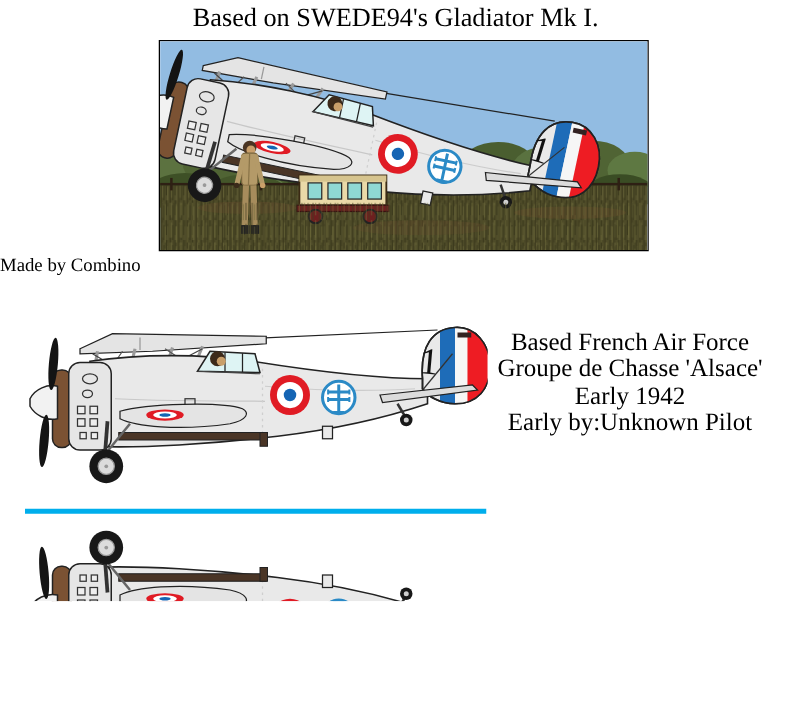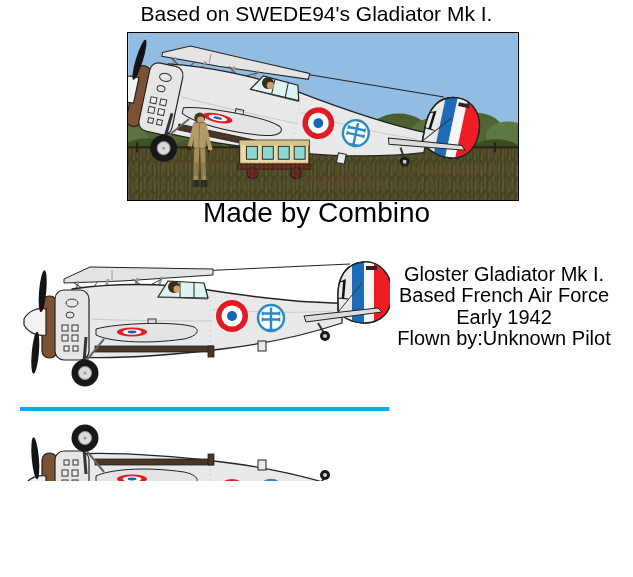--- a/index.html
+++ b/index.html
@@ -1,24 +1,24 @@
 <!DOCTYPE html>
 <html><head>
 <meta charset="utf-8">
 <style>
   html,body{margin:0;padding:0;background:#fff;}
   #sheet{position:relative;width:633px;height:481px;background:#fff;overflow:hidden;
-         font-family:Liberation Sans, sans-serif;color:#000;}
+         font-family:Liberation Serif, serif;color:#000;}
   .title{position:absolute;top:2px;left:0;width:633px;text-align:center;
          font-size:21px;line-height:24px;}
   .scene{position:absolute;left:127px;top:32px;width:390px;height:167px;
          border:1px solid #000;}
   .scene svg{display:block;}
-  .credits{position:absolute;top:202px;left:0;width:633px;text-align:center;
-           font-size:28px;line-height:22px;}
+  .credits{position:absolute;top:202px;left:0;width:633px;text-align:left;
+           font-size:15px;line-height:22px;}
   .profile{position:absolute;left:10px;top:257px;width:380px;height:142px;}
   .profile-bottom{position:absolute;left:10px;top:412px;width:380px;height:142px;
                   transform:scaleY(-1);}
   .info{position:absolute;left:376px;top:264px;width:256px;text-align:center;
         font-size:20px;line-height:21.4px;}
   .divider{position:absolute;left:20px;top:407px;width:369px;height:4px;
            background:#00aeec;}
 </style>
 </head>
 <body>
@@ -224,24 +224,24 @@
 
   <div class="credits">
     <div>Made by Combino</div>
   </div>
 
   <svg class="profile" width="380" height="142" viewBox="0 0 380 142">
     <use href="#glad" xlink:href="#glad" x="2" y="2"></use>
   </svg>
 
   <div class="info">
-    <div>Gloster Gladiator Mk I.</div>
     <div>Based French Air Force</div>
+    <div>Groupe de Chasse 'Alsace'</div>
     <div>Early 1942</div>
-    <div>Flown by:Unknown Pilot</div>
+    <div>Early by:Unknown Pilot</div>
   </div>
 
   <div class="divider"></div>
 
   <svg class="profile-bottom" width="380" height="142" viewBox="0 0 380 142">
     <use href="#glad" xlink:href="#glad" x="2" y="2"></use>
   </svg>
 
 </div>
 

